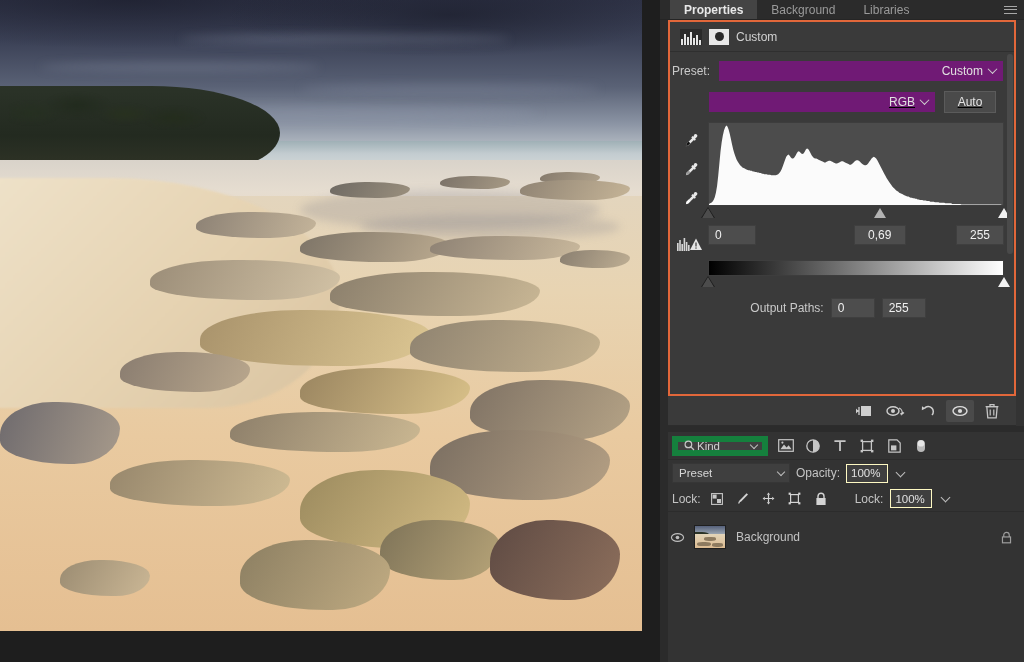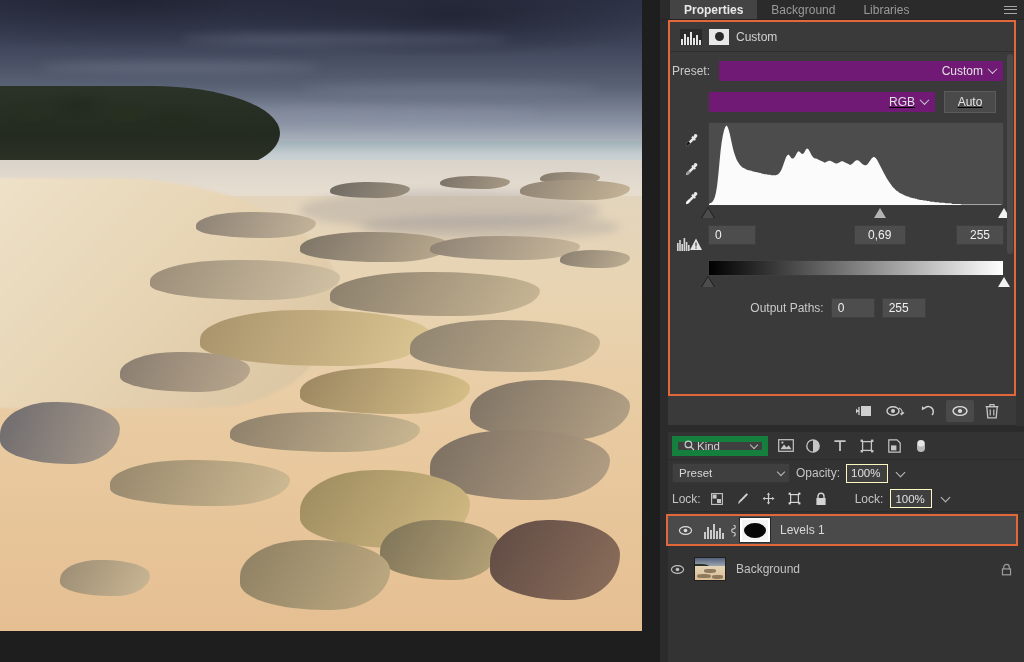--- a/index.html
+++ b/index.html
@@ -744,46 +744,20 @@
             </svg>
           </div>
         </div>
         <div class="mini-label" style="margin-left:18px;">Lock:</div>
         <div class="mini-val">100%</div>
         <div class="mini-chev"></div>
       </div>
 
       <div class="layer-list">
 
-        <div class="layer-row selected">
-          <div class="eye-cell">
-            <svg viewBox="0 0 18 12" width="17" height="11">
-              <ellipse cx="9" cy="6" rx="6.6" ry="4.2" fill="none" stroke="#dcdcdc" stroke-width="1.3"></ellipse>
-              <circle cx="9" cy="6" r="2" fill="#dcdcdc"></circle>
-            </svg>
-          </div>
-          <div class="thumb-levels">
-            <i style="height:7px"></i>
-              <i style="height:12px"></i>
-              <i style="height:9px"></i>
-              <i style="height:15px"></i>
-              <i style="height:8px"></i>
-              <i style="height:11px"></i>
-              <i style="height:6px"></i>
-          </div>
-          <div class="link-icon">
-            <svg viewBox="0 0 10 16" width="9" height="15">
-              <path d="M5 2.2 a2 2 0 0 1 0 4 a2 2 0 0 0 0 4 a2 2 0 0 1 0 4" fill="none" stroke="#cfcfcf" stroke-width="1.3"></path>
-            </svg>
-          </div>
-          <div class="mask-thumb">
-              <span></span>
-            </div>
-          <div class="layer-name">Levels 1</div>
-        </div>
 
         <div class="layer-row" style="padding-left:0;">
           <div class="eye-cell">
             <svg viewBox="0 0 18 12" width="17" height="11">
               <ellipse cx="9" cy="6" rx="6.6" ry="4.2" fill="none" stroke="#bdbdbd" stroke-width="1.3"></ellipse>
               <circle cx="9" cy="6" r="2" fill="#bdbdbd"></circle>
             </svg>
           </div>
           <div class="bg-thumb">
             <div class="t-sky"></div>

